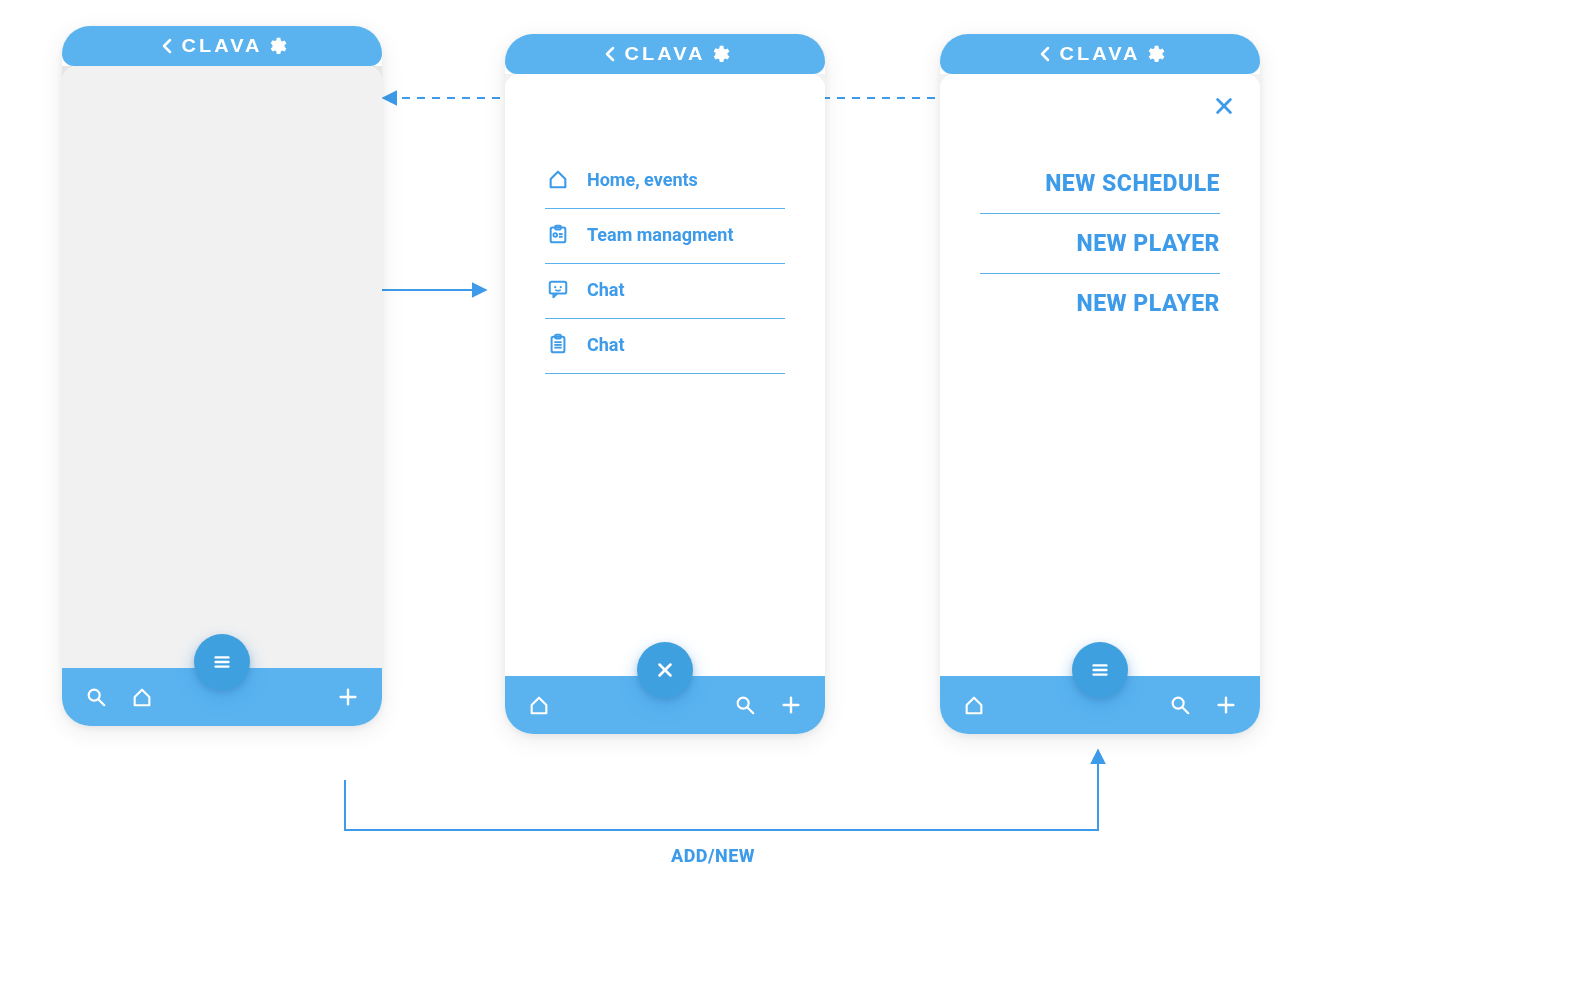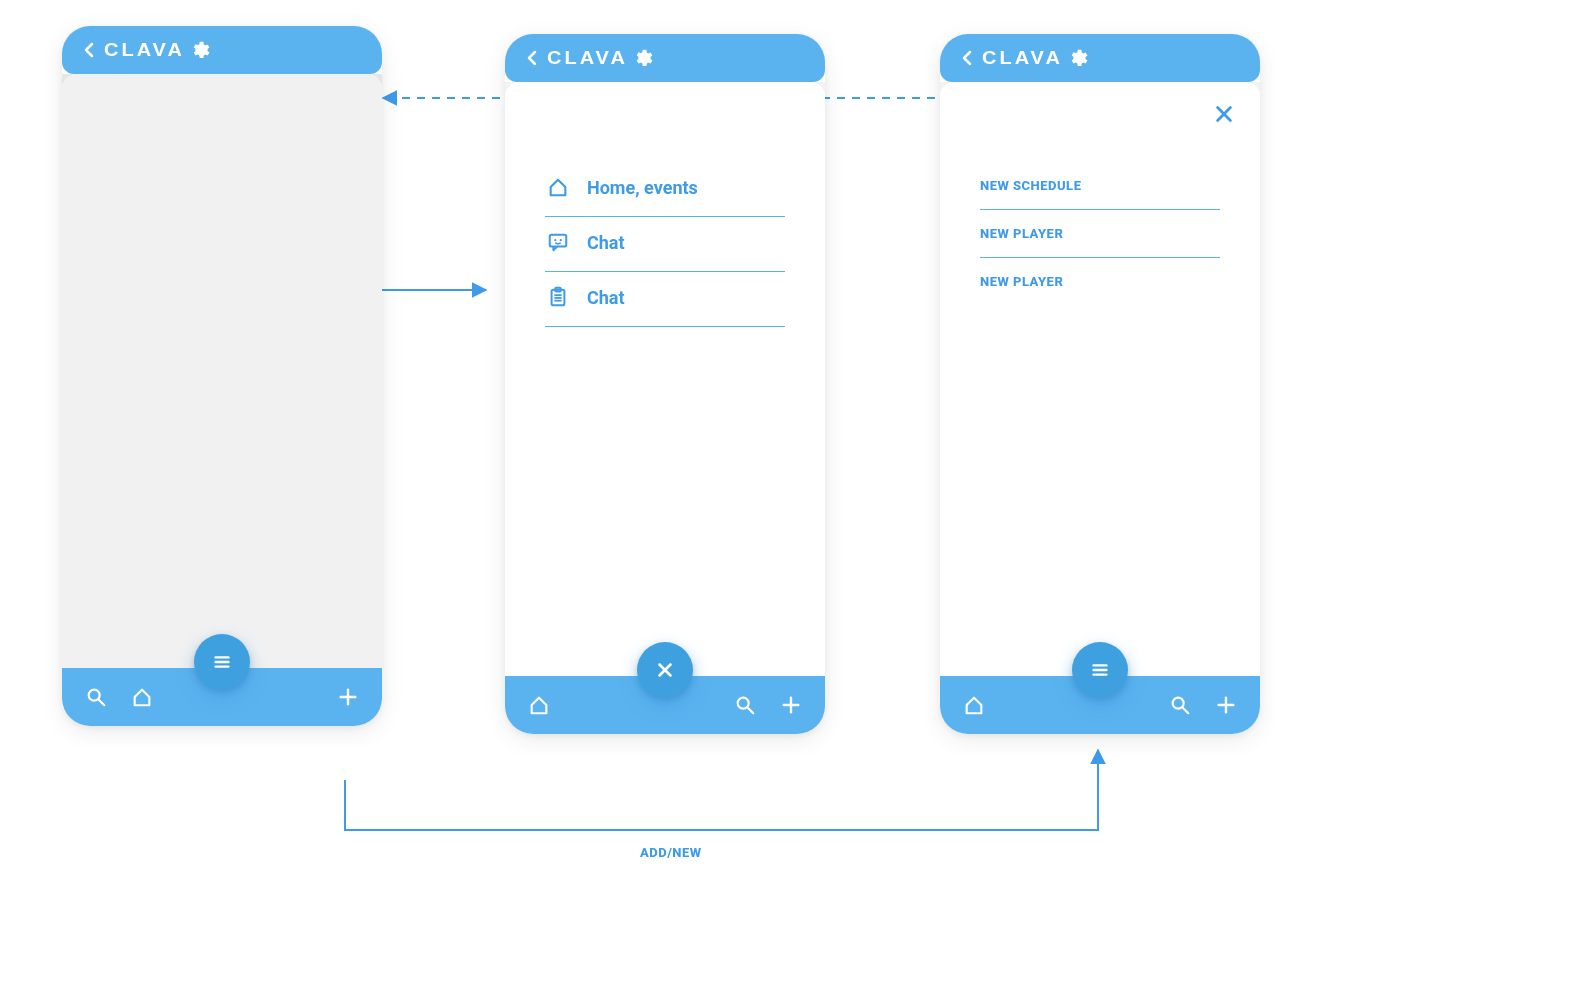--- a/index.html
+++ b/index.html
@@ -26,25 +26,25 @@
     width: 320px;
     height: 700px;
     border-radius: 28px;
     background: #fff;
     box-shadow: 0 6px 24px rgba(0,0,0,0.08), 0 2px 6px rgba(0,0,0,0.06);
     overflow: hidden;
     display: flex;
     flex-direction: column;
   }
   .phone-header {
-    height: 48px;
+    height: 40px;
     background: var(--blue);
     display: flex;
     align-items: center;
-    justify-content: flex-start;
+    justify-content: center;
     padding: 16px 14px;
     border-bottom-left-radius: 12px;
     border-bottom-right-radius: 12px;
     position: relative;
   }
   .phone-header::after {
     content: "";
   }
   .brand {
     color: #fff;
@@ -121,37 +121,38 @@
   .menu-item .mi-icon { width: 26px; display:flex; align-items:center; justify-content:center; }
 
   
   .close-x {
     position:absolute; top: 18px; right: 22px;
     width: 28px; height: 28px; color: var(--blue-text);
     cursor:pointer; display:flex; align-items:center; justify-content:center;
   }
   .action-list { padding: 80px 40px 0 40px; }
   .action-item {
-    text-align:left;
+    text-align:right;
     padding: 16px 0 16px 0;
     border-bottom: 1px solid var(--blue);
     color: var(--blue-text);
     font-weight: 800;
     letter-spacing: 0.5px;
-    font-size: 13px;
+    font-size: 23px;
     cursor:pointer;
   }
   .action-item:last-child { border-bottom: none; }
 
   .flow-label {
     position:absolute;
     color: var(--blue-text);
     font-weight: 800;
     letter-spacing: 0.5px;
-    font-size: 13px;
+    font-size: 18px;
+    margin-left: 31px;
   }
 </style>
 </head>
 <body>
 
 <div class="stage">
 
   <svg class="overlay" viewBox="0 0 1573 986" aria-hidden="true">
     <defs>
       <marker id="arrow-solid" viewBox="0 0 10 10" refX="9" refY="5" markerWidth="8" markerHeight="8" orient="auto-start-reverse">
@@ -246,20 +247,32 @@
           <span class="mi-icon">
             <svg width="22" height="22" viewBox="0 0 24 24">
                 <path d="M4 12 L12 4 L20 12 V21 H4 Z" fill="none" stroke="#3D9BE9" stroke-width="2.3" stroke-linejoin="round"></path>
               </svg>
           </span>
           <span>Home, events</span>
         </div>
         <div class="menu-item">
           <span class="mi-icon">
             <svg width="22" height="22" viewBox="0 0 24 24">
+                <rect x="4" y="5" width="16" height="16" rx="2" fill="none" stroke="#3D9BE9" stroke-width="2.2"></rect>
+                <rect x="9" y="3" width="6" height="4" rx="1" fill="none" stroke="#3D9BE9" stroke-width="2.2"></rect>
+                <circle cx="9" cy="13" r="2" fill="none" stroke="#3D9BE9" stroke-width="2"></circle>
+                <line x1="13" y1="12" x2="17" y2="12" stroke="#3D9BE9" stroke-width="2"></line>
+                <line x1="13" y1="15" x2="17" y2="15" stroke="#3D9BE9" stroke-width="2"></line>
+              </svg>
+          </span>
+          <span>Team managment</span>
+        </div>
+        <div class="menu-item">
+          <span class="mi-icon">
+            <svg width="22" height="22" viewBox="0 0 24 24">
                 <rect x="3" y="4" width="18" height="13" rx="2" fill="none" stroke="#3D9BE9" stroke-width="2.2"></rect>
                 <path d="M7 17 L7 21 L11 17" fill="none" stroke="#3D9BE9" stroke-width="2.2" stroke-linejoin="round"></path>
                 <circle cx="9" cy="10" r="1.2" fill="#3D9BE9"></circle>
                 <circle cx="15" cy="10" r="1.2" fill="#3D9BE9"></circle>
                 <path d="M9 13 Q12 15 15 13" fill="none" stroke="#3D9BE9" stroke-width="1.8"></path>
               </svg>
           </span>
           <span>Chat</span>
         </div>
         <div class="menu-item">

